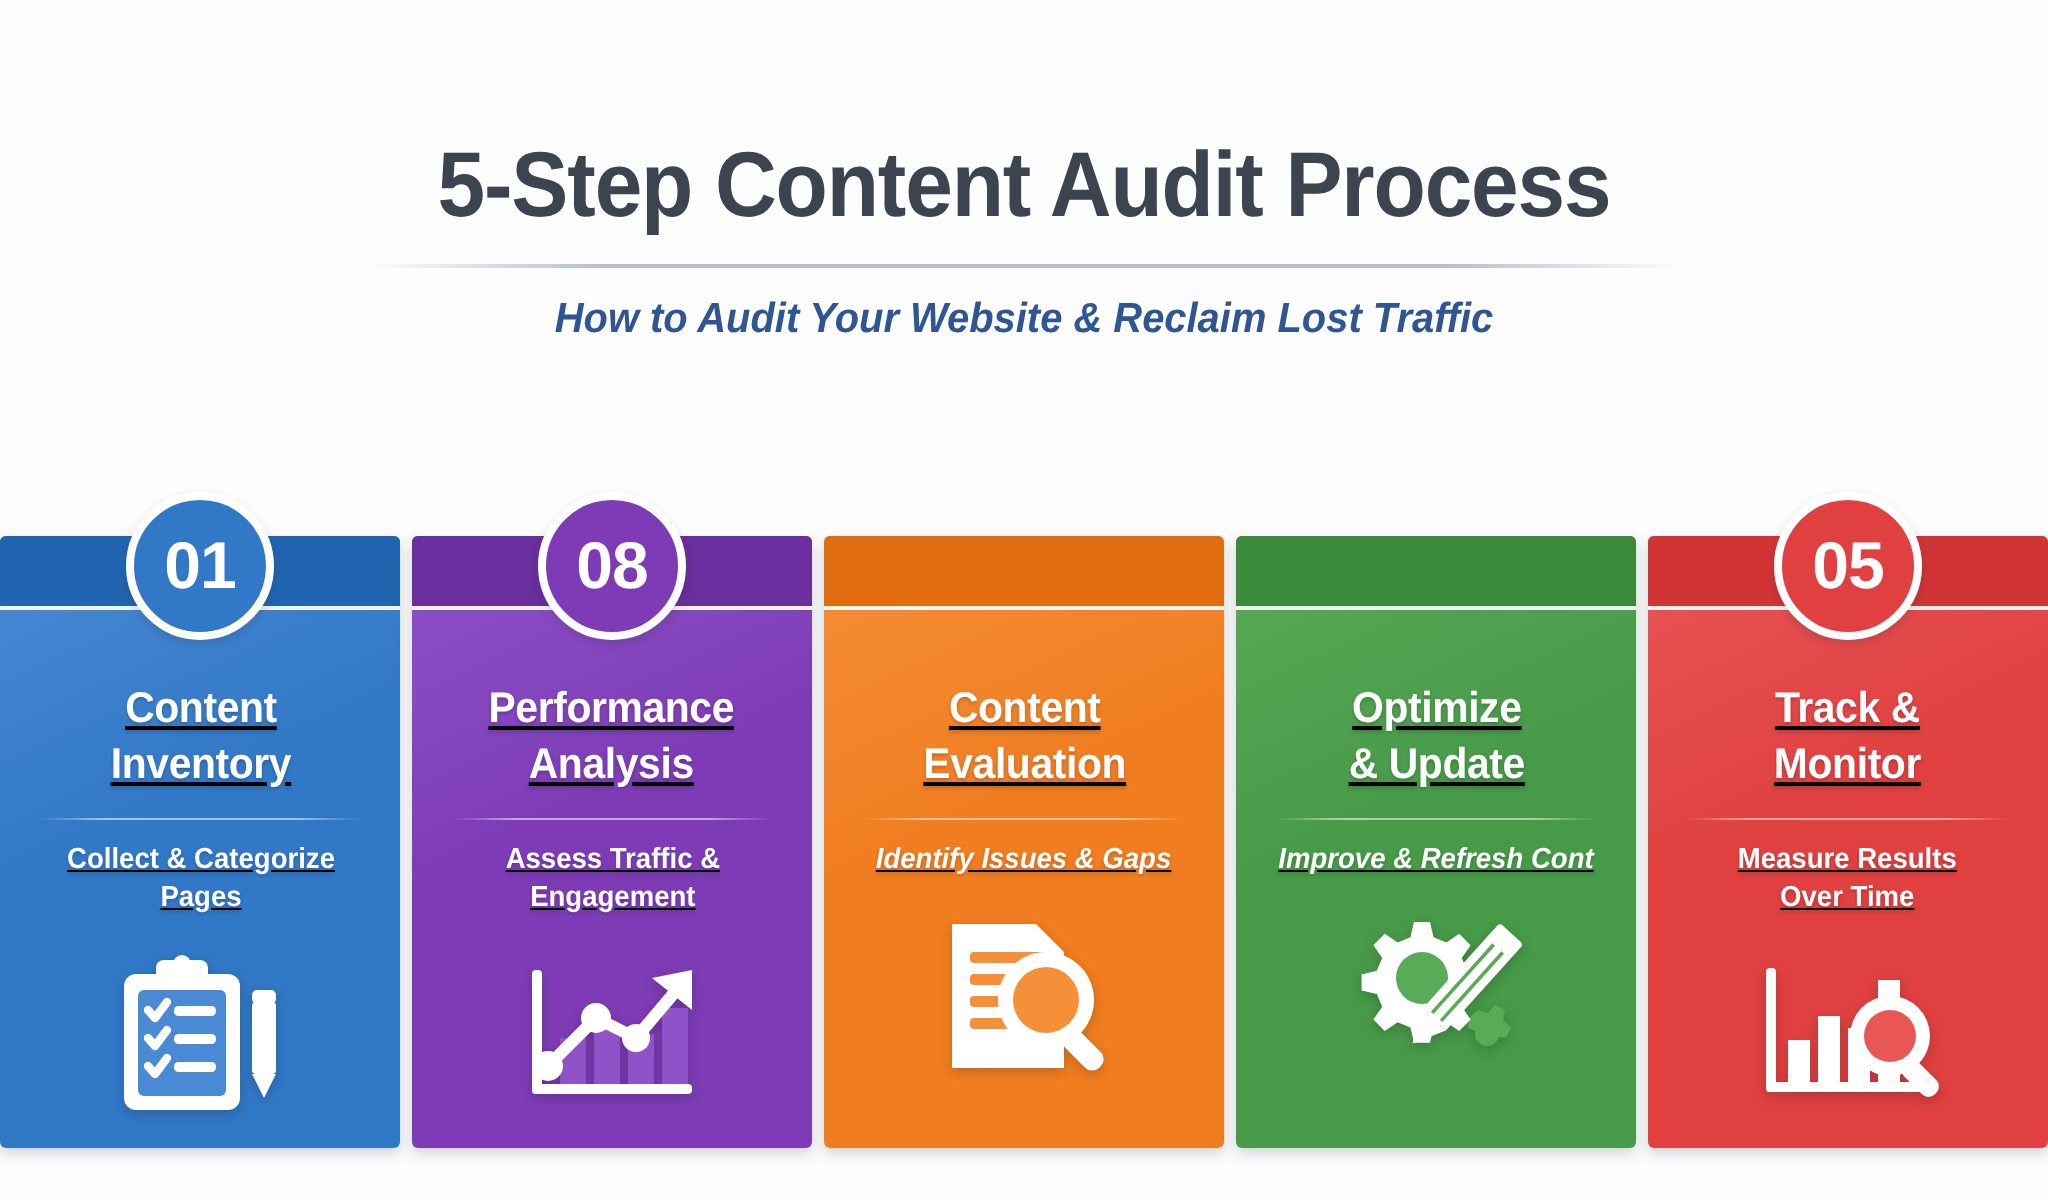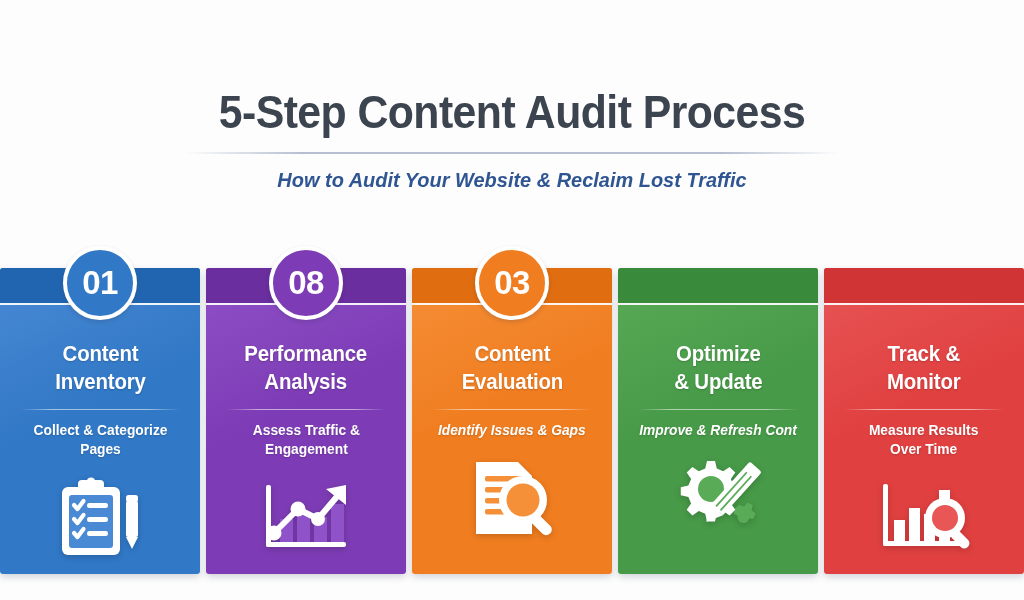--- a/index.html
+++ b/index.html
@@ -11,21 +11,21 @@
     height: 600px;
     background: #fdfdfd;
     font-family: "Liberation Sans", sans-serif;
     overflow: hidden;
     position: relative;
   }
 
   
   #header {
     width: 1024px;
-    padding-top: 88px;
+    padding-top: 68px;
     text-align: center;
     box-sizing: border-box;
   }
   #page-title {
     font-size: 46px;
     font-weight: bold;
     color: #3c4450;
     letter-spacing: -0.6px;
     line-height: 1.05;
     margin: 0 auto;
@@ -117,20 +117,21 @@
   .card-content {
     position: relative;
     z-index: 3;
     width: 100%;
     padding-top: 72px;
     box-sizing: border-box;
     text-align: center;
     display: flex;
     flex-direction: column;
     align-items: center;
+    text-decoration: underline;
   }
   .card-title {
     color: #ffffff;
     font-size: 21.5px;
     font-weight: bold;
     line-height: 1.32;
     letter-spacing: -0.2px;
     text-shadow: 0 1px 2px rgba(0,0,0,0.20);
     transform: scaleX(0.95);
   }
@@ -258,23 +259,20 @@
         <circle cx="38" cy="30" r="7.5" fill="#ffffff"></circle>
         <circle cx="58" cy="40" r="7" fill="#ffffff"></circle>
       </svg>
           </div>
     </div>
       </div>
       <div class="card" style="background: linear-gradient(155deg, rgb(245, 143, 56) 0%, rgb(240, 125, 32) 45%, rgb(240, 125, 32) 100%);">
     <div class="card-body">
       <div class="card-top-band" style="background:#e06d10"></div>
       <div class="card-band-rule"></div>
-    </div>
-    <div class="num-badge" style="background:#f07d20">
-      <span>03</span>
     </div>
     <div class="card-content">
       <div class="card-title">
         <div>Content</div>
         <div>Evaluation</div>
       </div>
       <div class="card-rule"></div>
       <div class="card-sub italic">
         <div>Identify Issues &amp; Gaps</div>
 
@@ -329,20 +327,23 @@
         </g>
       </svg>
           </div>
     </div>
       </div>
       <div class="card" style="background: linear-gradient(155deg, rgb(232, 86, 86) 0%, rgb(224, 64, 64) 45%, rgb(224, 64, 64) 100%);">
     <div class="card-body">
       <div class="card-top-band" style="background:#d03434"></div>
       <div class="card-band-rule"></div>
     </div>
+    <div class="num-badge" style="background:#e04040">
+      <span>05</span>
+    </div>
     <div class="card-content">
       <div class="card-title">
         <div>Track &amp;</div>
         <div>Monitor</div>
       </div>
       <div class="card-rule"></div>
       <div class="card-sub">
         <div>Measure Results</div>
         <div>Over Time</div>
       </div>

